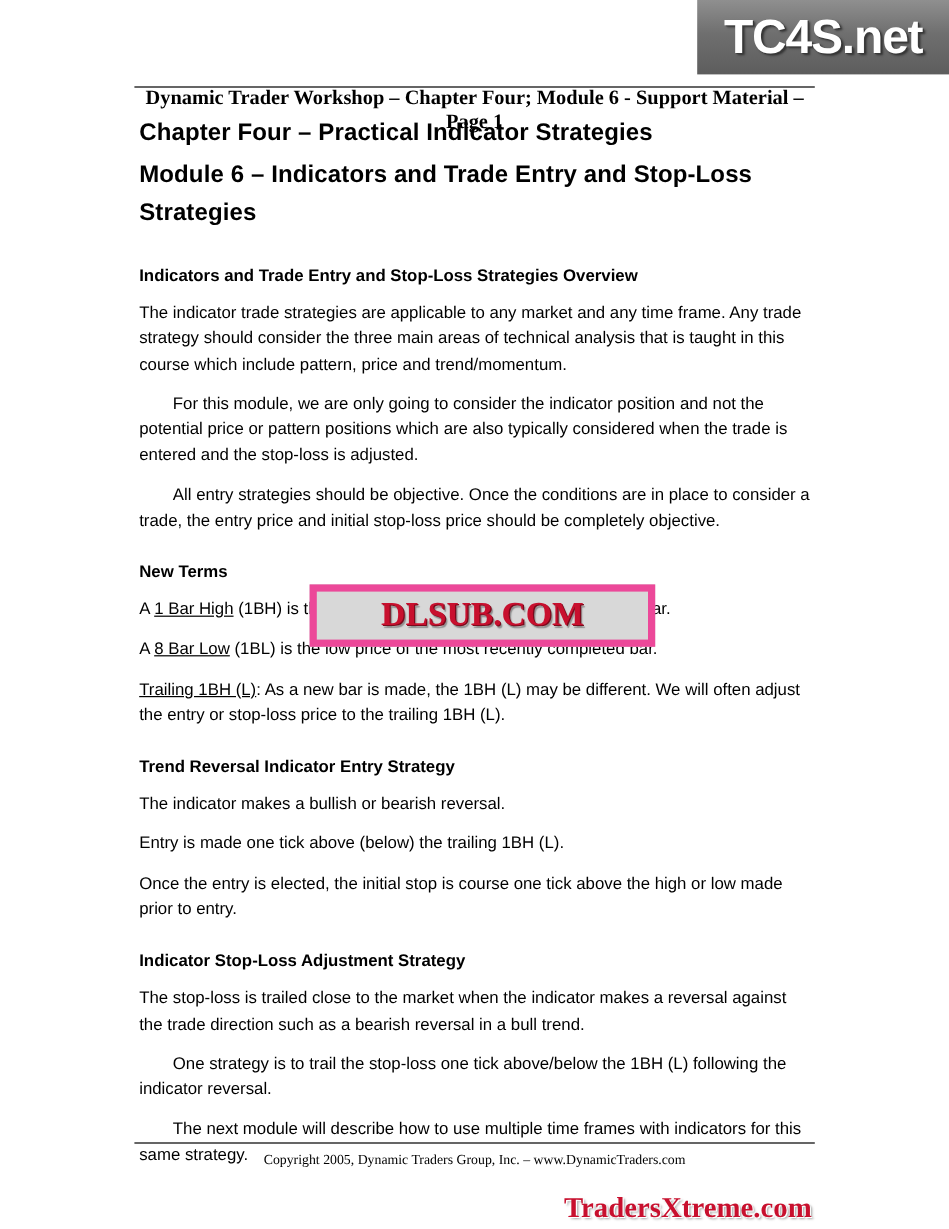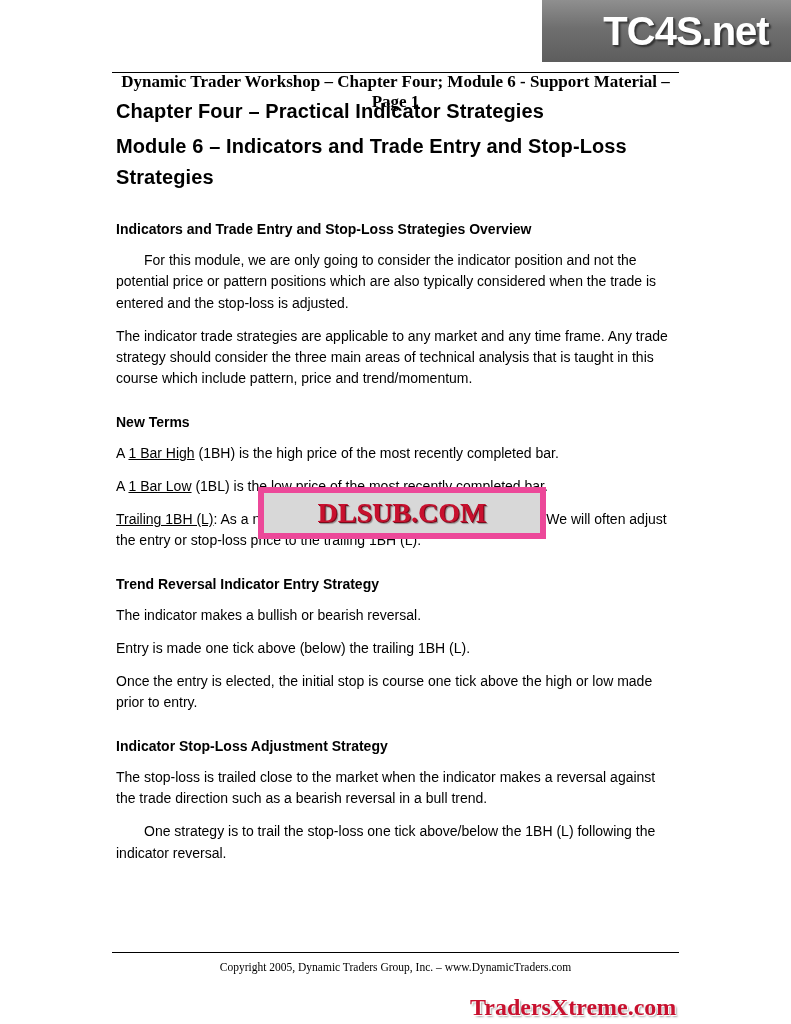--- a/index.html
+++ b/index.html
@@ -27,21 +27,20 @@
     position: absolute;
     top: 0px;
     right: 0px;
     width: 210px;
     height: 62px;
     display: flex;
     align-items: center;
     justify-content: center;
     background: linear-gradient(180deg, #8f8f8f 0%, #6f6f6f 45%, #5d5d5d 100%);
     overflow: hidden;
-    padding-left: 39px;
   }
   .wm-tc4s .txt {
     font-family: "Liberation Sans", sans-serif;
     font-weight: bold;
     font-size: 40px;
     letter-spacing: -1px;
     color: #ffffff;
     text-shadow:
        1px 1px 0 #3a3a3a,
        2px 2px 2px rgba(0,0,0,.55);
@@ -184,36 +183,38 @@
 
   <div class="header-text">Dynamic Trader Workshop – Chapter Four; Module 6 - Support Material – Page 1</div>
   <div class="header-rule"></div>
 
   <div class="content">
 
     <h1 class="title">Chapter Four – Practical Indicator Strategies</h1>
     <h1 class="title second">Module 6 – Indicators and Trade Entry and Stop-Loss Strategies</h1>
 
     <h2 class="section">Indicators and Trade Entry and Stop-Loss Strategies Overview</h2>
+    <p class="para">The indicator trade strategies are applicable to any market and any time frame. Any trade strategy should consider the three main areas of technical analysis that is taught in this course which include pattern, price and trend/momentum.</p>
     <p class="para indent">For this module, we are only going to consider the indicator position and not the potential price or pattern positions which are also typically considered when the trade is entered and the stop-loss is adjusted.</p>
-    <p class="para">The indicator trade strategies are applicable to any market and any time frame. Any trade strategy should consider the three main areas of technical analysis that is taught in this course which include pattern, price and trend/momentum.</p>
+    <p class="para indent">All entry strategies should be objective. Once the conditions are in place to consider a trade, the entry price and initial stop-loss price should be completely objective.</p>
 
     <h2 class="section tight">New Terms</h2>
     <p class="para">A <span class="u">1 Bar High</span> (1BH) is the high price of the most recently completed bar.</p>
-    <p class="para">A <span class="u">1 Bar Low</span> (1BL) is the low price of the most recently completed bar.</p>
+    <p class="para">A <span class="u">8 Bar Low</span> (1BL) is the low price of the most recently completed bar.</p>
     <p class="para gap"><span class="u">Trailing 1BH (L)</span>: As a new bar is made, the 1BH (L) may be different. We will often adjust the entry or stop-loss price to the trailing 1BH (L).</p>
 
     <h2 class="section tight">Trend Reversal Indicator Entry Strategy</h2>
     <p class="para">The indicator makes a bullish or bearish reversal.</p>
     <p class="para">Entry is made one tick above (below) the trailing 1BH (L).</p>
     <p class="para">Once the entry is elected, the initial stop is course one tick above the high or low made prior to entry.</p>
 
     <h2 class="section tight">Indicator Stop-Loss Adjustment Strategy</h2>
     <p class="para">The stop-loss is trailed close to the market when the indicator makes a reversal against the trade direction such as a bearish reversal in a bull trend.</p>
     <p class="para indent">One strategy is to trail the stop-loss one tick above/below the 1BH (L) following the indicator reversal.</p>
+    <p class="para indent">The next module will describe how to use multiple time frames with indicators for this same strategy.</p>
 
   </div>
 
   <div class="wm-dlsub">
     <span class="txt">DLSUB.COM</span>
   </div>
 
   <div class="footer-rule"></div>
   <div class="footer-text">Copyright 2005, Dynamic Traders Group, Inc. – www.DynamicTraders.com</div>
 

